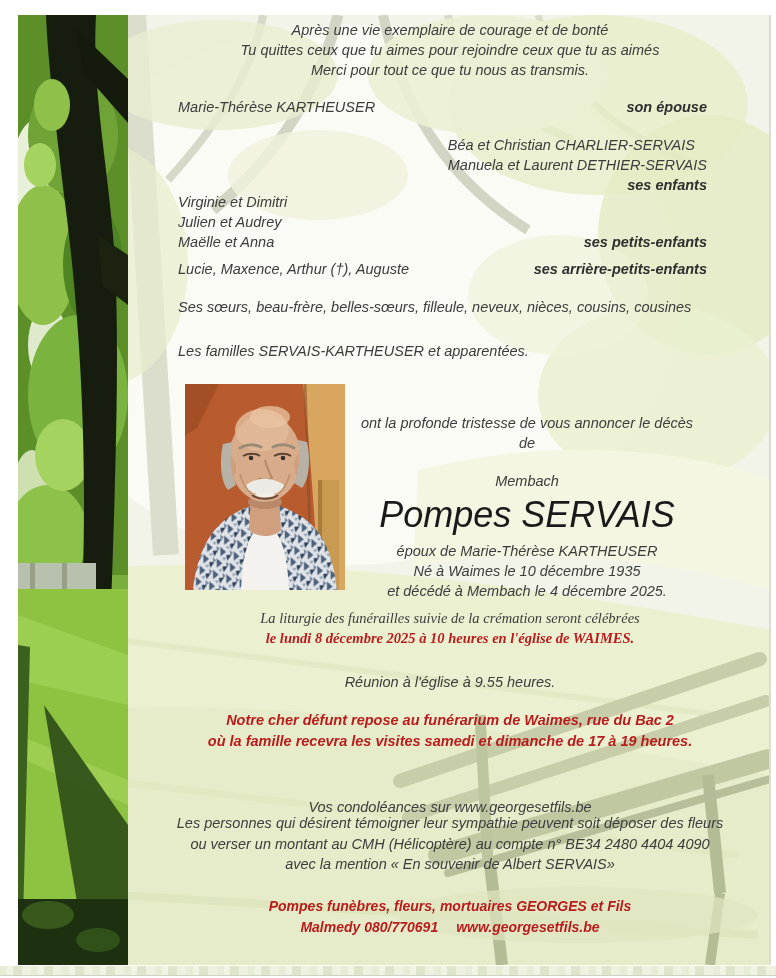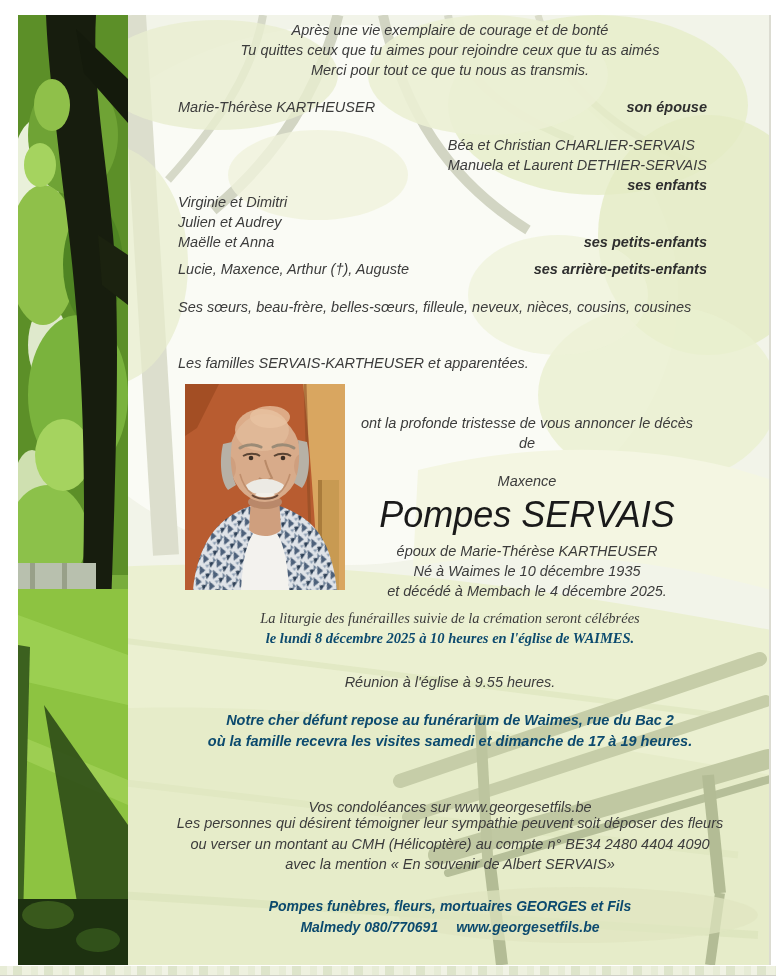--- a/index.html
+++ b/index.html
@@ -3,35 +3,35 @@
 <meta charset="utf-8">
 <style>
   html,body{margin:0;padding:0;background:#ffffff;}
   .page{
     position:relative;width:776px;height:978px;background:#ffffff;overflow:hidden;
     font-family:"Liberation Sans",sans-serif;font-style:italic;
     font-size:14.5px;line-height:20px;color:#3c3c3c;
   }
   .abs{position:absolute;}
   .ctr{text-align:center;}
-  .b{font-weight:700;color:#0c4a6e;}
+  .b{font-weight:700;color:#b91c1c;}
   svg{display:block;}
   .bg-faded{position:absolute;left:18px;top:15px;}
   .bg-strip{position:absolute;left:18px;top:15px;}
   .bottom-edge{
     position:absolute;left:0;top:966px;width:776px;height:9px;
     background:repeating-linear-gradient(90deg,#e6ebd4 0 7px,#f1f3e4 7px 13px,#dde4c9 13px 22px,#eef1de 22px 31px);
     border-bottom:1px solid #cfcfc6;opacity:.95;
   }
   #quote{left:140px;top:20px;width:620px;}
   .fam{left:178px;width:529px;display:flex;justify-content:space-between;align-items:flex-end;}
   #fam0{top:97px;} #fam1{top:135px;flex-direction:column;} #fam2{top:192px;} #fam3{top:259px;}
   .relation{font-weight:700;color:#2e2e2e;white-space:nowrap;}
   #relatives{left:178px;top:297px;width:580px;}
-  #families{left:178px;top:353px;width:580px;}
+  #families{left:178px;top:341px;width:580px;}
   #portrait{left:185px;top:384px;width:160px;height:206px;}
   #announce{left:357px;top:413px;width:340px;text-align:center;}
   #announce .monsieur{margin-top:18px;}
   #announce .bigname{font-size:36px;line-height:46px;color:#1a1a1a;margin-top:1px;}
   #announce .details{margin-top:3px;}
   #ceremony{left:140px;top:608px;width:620px;font-family:Liberation Serif, serif;}
   #reunion{left:140px;top:672px;width:620px;}
   #visitation{left:140px;top:710px;width:620px;line-height:21px;}
   #condolences{left:140px;top:773px;width:620px;margin-top:24px;}
   #donation{left:140px;top:813px;width:620px;line-height:20.5px;}
@@ -211,21 +211,21 @@
     <path d="M105,90 C103,98 99,105 93,110" stroke="#c08f6d" stroke-width="1.6" fill="none"></path>
 
     <path d="M61,101 C68,96 74,95 80,95 C86,95 92,96 99,101 C97,108 89,111 80,111 C71,111 63,108 61,101 Z" fill="#eceae4"></path>
     <path d="M67,111 C73,116 87,116 93,111" stroke="#6b4a38" stroke-width="2" fill="none"></path>
     <path d="M70,111 C75,114 85,114 90,111 L88,109 L72,109 Z" fill="#f2efe8"></path>
     <path d="M72,122 C76,125 84,125 88,122" stroke="#b98a68" stroke-width="1.6" fill="none"></path>
   </svg>
 
   <div class="abs" id="announce">
     <div>ont la profonde tristesse de vous annoncer le décès de</div>
-    <div class="monsieur">Maxence</div>
+    <div class="monsieur">Membach</div>
     <div class="bigname">Pompes SERVAIS</div>
     <div class="details">
       <div>époux de Marie-Thérèse KARTHEUSER</div>
       <div>Né à Waimes le 10 décembre 1935</div>
       <div>et décédé à Membach le 4 décembre 2025.</div>
     </div>
   </div>
 
   <div class="abs ctr" id="ceremony">
     <div>La liturgie des funérailles suivie de la crémation seront célébrées</div>

